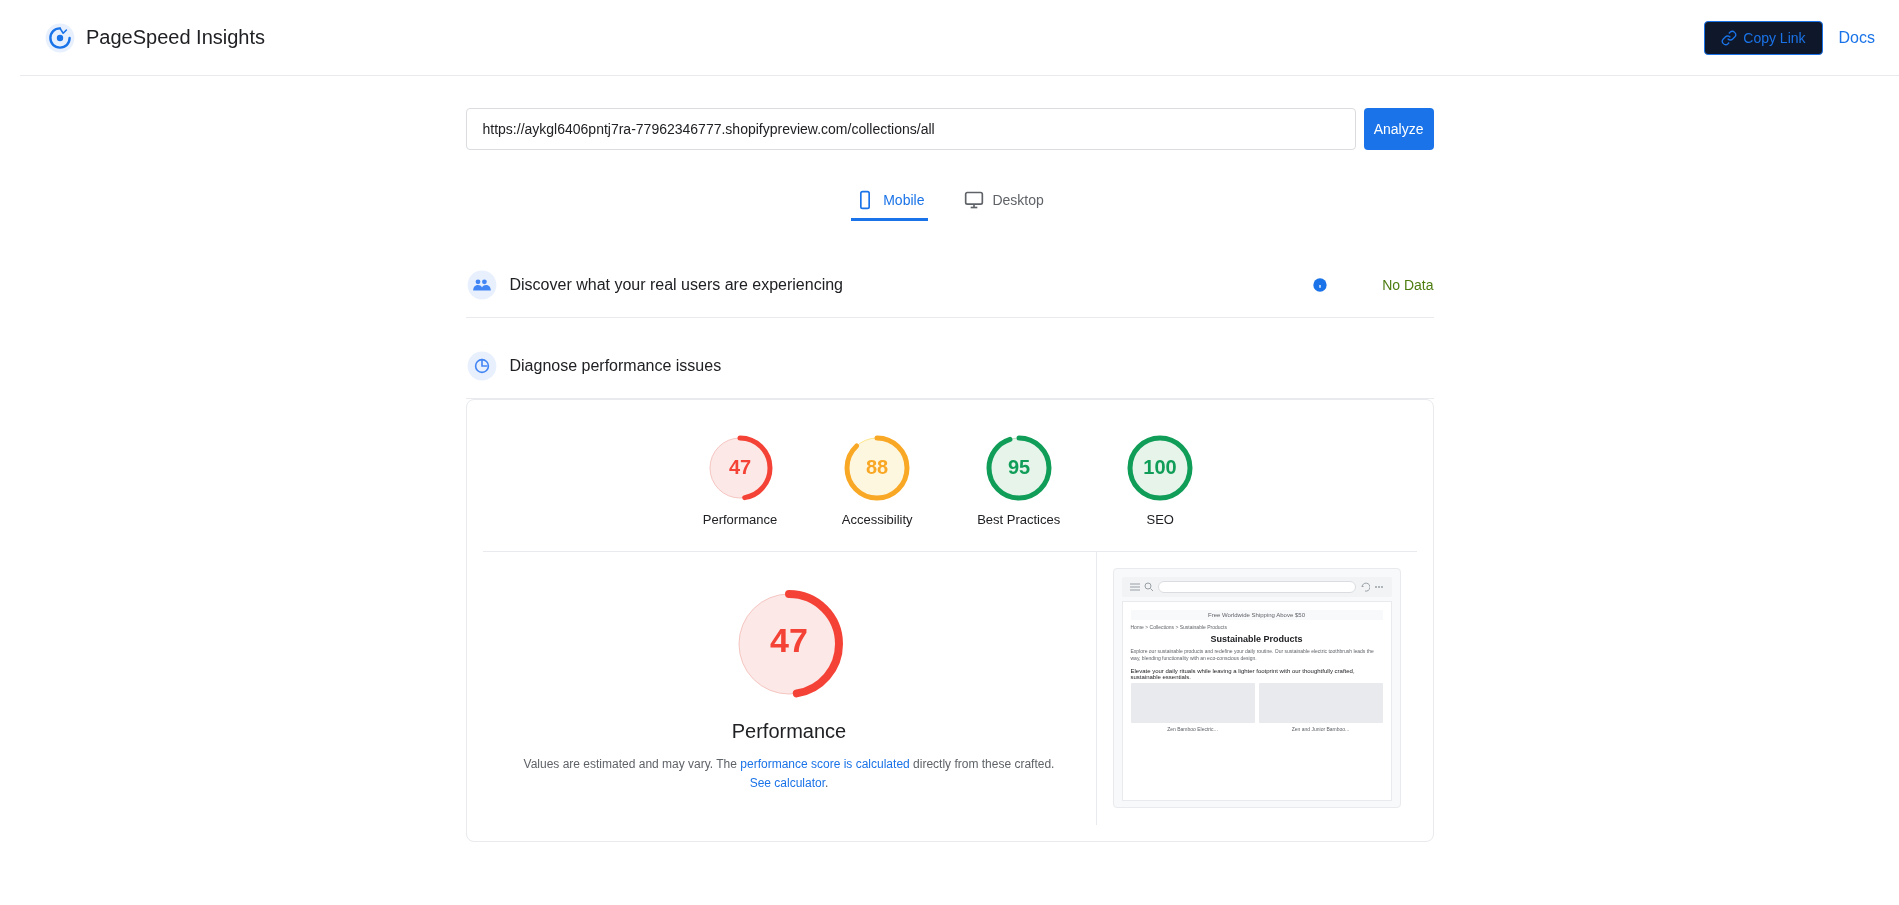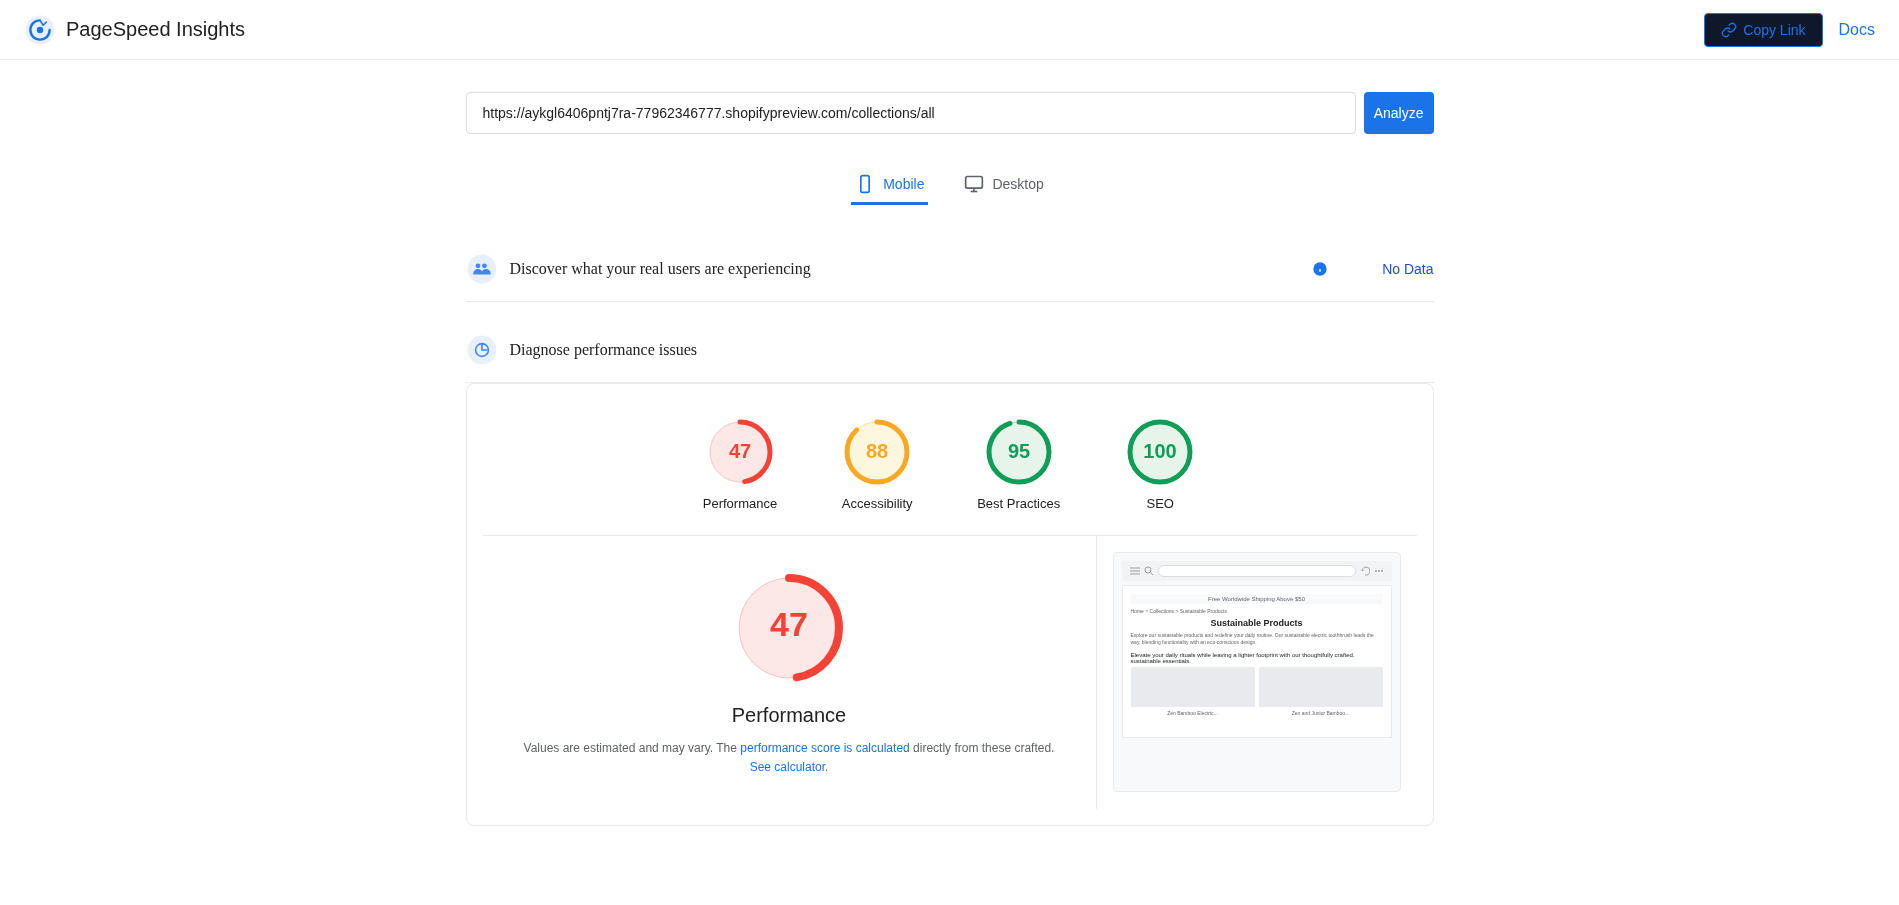--- a/index.html
+++ b/index.html
@@ -5,21 +5,22 @@
     * { box-sizing: border-box; margin: 0; padding: 0; }
     body { font-family: 'Google Sans', Arial, sans-serif; background: #fff; color: #202124; font-size: 14px; }
 
     
     .header {
       display: flex;
       align-items: center;
       justify-content: space-between;
       padding: 8px 24px;
       border-bottom: 1px solid #e8eaed;
-      height: 60px;
+      height: 76px;
+      margin-left: 20px;
     }
     .header-left {
       display: flex;
       align-items: center;
       gap: 10px;
     }
     .logo-icon {
       width: 32px;
       height: 32px;
     }
@@ -125,21 +126,20 @@
       gap: 12px;
     }
     .section-icon {
       width: 32px;
       height: 32px;
     }
     .section-title {
       font-size: 16px;
       font-weight: 400;
       color: #202124;
-      font-family: Liberation Serif, serif;
     }
     .no-data {
       display: flex;
       align-items: center;
       gap: 6px;
       color: #1a73e8;
       font-size: 14px;
     }
 
     
@@ -232,21 +232,21 @@
       background: #f1f3f4;
       border-radius: 2px;
       margin-bottom: 4px;
     }
     .preview-content {
       background: #fff;
       border: 1px solid #e8eaed;
       padding: 8px;
       font-size: 7px;
       color: #202124;
-      height: 153px;
+      height: 200px;
       overflow: hidden;
     }
     .preview-banner {
       background: #f8f9fa;
       text-align: center;
       font-size: 6px;
       padding: 2px;
       margin-bottom: 4px;
       color: #5f6368;
     }
@@ -356,21 +356,21 @@
         <path d="M9 27 C9 22 12 20 15 20 C17 20 19 21 20 23 C21 21 23 20 25 20 C28 20 31 22 31 27" fill="#4285f4"></path>
       </svg>
       <span class="section-title">Discover what your real users are experiencing</span>
     </div>
     <div class="no-data">
       <svg width="16" height="16" viewBox="0 0 24 24" fill="#1a73e8">
         <circle cx="12" cy="12" r="10"></circle>
         <line x1="12" y1="16" x2="12" y2="12" stroke="white" stroke-width="2"></line>
         <line x1="12" y1="8" x2="12.01" y2="8" stroke="white" stroke-width="2"></line>
       </svg>
-      <span style="color:#1d4ed8;font-weight:500;margin-left:48px;">No Data</span>
+      <span style="color:#4d7c0f;font-weight:500;margin-left:48px;">No Data</span>
     </div>
   </div>
 
   <div class="diagnose-section">
     <div class="diagnose-header">
 
       <svg class="section-icon" viewBox="0 0 40 40" xmlns="http://www.w3.org/2000/svg">
         <circle cx="20" cy="20" r="18" fill="#e8f0fe"></circle>
         <circle cx="20" cy="20" r="8" fill="none" stroke="#4285f4" stroke-width="2"></circle>
         <path d="M20 12 L20 20 L26 20" stroke="#4285f4" stroke-width="2" fill="none" stroke-linecap="round"></path>

